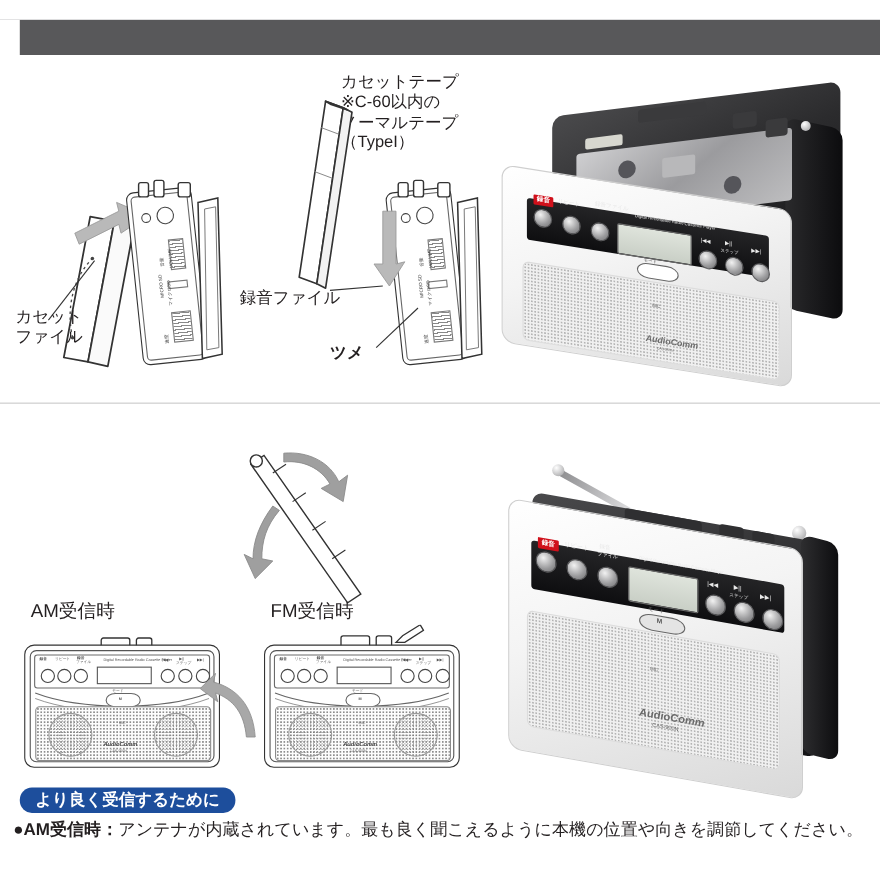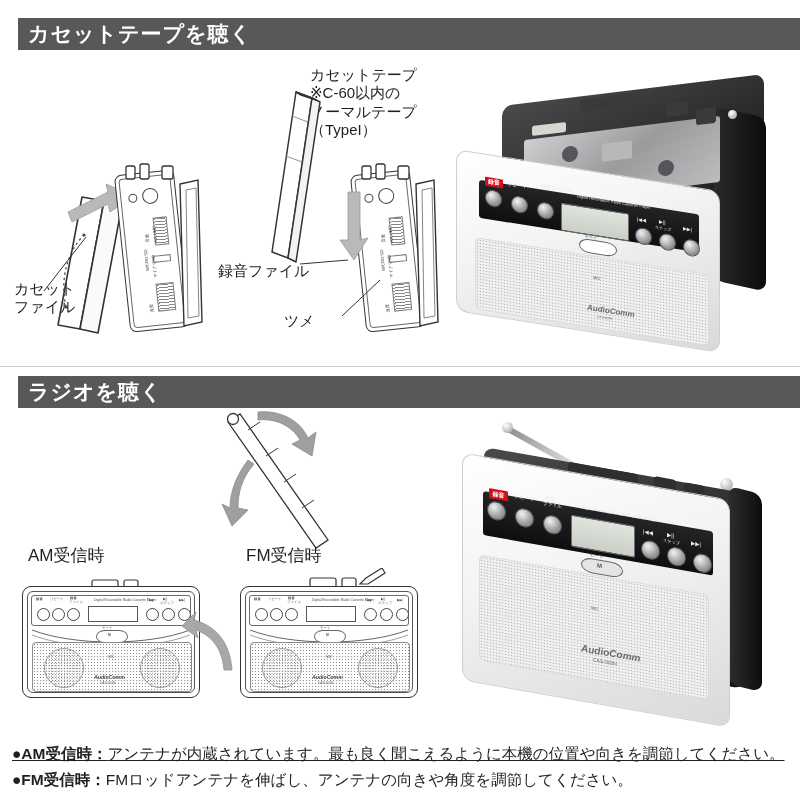--- a/index.html
+++ b/index.html
@@ -140,21 +140,20 @@
   .bullet{position:absolute;font-size:15.5px;color:#231f20;white-space:nowrap;}
   .bullet b{font-weight:bold;}
 </style>
 </head>
 <body>
 
 <div class="page">
 
   <div class="sec-bar sec1">
     <div class="tick"></div>
-    <div class="sec-title">カセットテープを聴く</div>
   </div>
 
   <svg class="garrow" style="left:30px;top:175px;" width="170" height="170">
     <g fill="#ffffff" stroke="#333" stroke-width="1.6" stroke-linejoin="round">
       <path d="M28,150 L52,22 L74,26 L50,154 Z"></path>
       <path d="M50,154 L74,26 L92,30 L68,158 Z" fill="#fafafa"></path>
     </g>
 
     <path d="M36,132 C30,106 36,78 54,60" fill="none" stroke="#444" stroke-width="1.2" stroke-dasharray="2.4 3"></path>
     <circle cx="36" cy="132" r="1.6" fill="#444"></circle>
@@ -243,21 +242,21 @@
 
   <svg class="garrow" style="left:296px;top:250px;" width="140" height="80">
     <path d="M4,14 L52,10" fill="none" stroke="#333" stroke-width="1"></path>
     <path d="M46,66 L84,30" fill="none" stroke="#333" stroke-width="1"></path>
   </svg>
   <svg class="garrow" style="left:336px;top:190px;" width="36" height="80">
     <path d="M12,2 L24,2 L24,50 L32,48 L18,70 L4,50 L12,50 Z" fill="#b9b9b9" stroke="#9a9a9a" stroke-width="0.8"></path>
   </svg>
 
   <div class="lbl" style="left:218px;top:262px;">録音ファイル</div>
-  <div class="lbl" style="left:284px;top:312px;">ツメ</div>
+  <div class="lbl" style="left:300px;top:312px;font-weight:bold;">ツメ</div>
 
   <div class="photo" style="left:452px;top:84px;width:336px;height:258px;">
 
     <div class="shellblack" style="left:50px;top:6px;width:262px;height:176px;transform:skewY(-7deg);"></div>
     <div class="shellblack" style="left:262px;top:28px;width:52px;height:174px;transform:skewY(12deg);background:linear-gradient(90deg,#2a2a2c,#0c0c0e);"></div>
 
     <div class="mech" style="left:72px;top:44px;width:196px;height:66px;transform:skewY(-7deg);"></div>
     <div class="mechhole" style="left:110px;top:62px;width:16px;height:16px;transform:skewY(-7deg);"></div>
     <div class="mechhole" style="left:206px;top:76px;width:16px;height:16px;transform:skewY(-7deg);"></div>
     <div class="mechpart" style="left:150px;top:58px;width:30px;height:18px;transform:skewY(-7deg);background:#b8b8ba;"></div>
@@ -289,24 +288,20 @@
       <div class="ptxt dk" style="left:128px;top:64px;font-size:4px;">モード</div>
       <div class="pgrille" style="left:18px;top:84px;width:232px;height:70px;"></div>
       <div class="ptxt dk" style="left:136px;top:104px;font-size:4px;">MIC</div>
       <div class="pbrand" style="left:130px;top:132px;font-size:8px;">AudioComm</div>
       <div class="modelno" style="left:140px;top:142px;">CAS-900N</div>
     </div>
   </div>
 
   <div class="hair" style="top:366px;"></div>
 
-  <div class="sec-bar sec2">
-    <div class="tick"></div>
-    <div class="sec-title">ラジオを聴く</div>
-  </div>
 
   <svg class="garrow" style="left:196px;top:408px;" width="180" height="160">
 
     <g stroke="#333" stroke-width="1.3" fill="#fff">
       <path d="M32,14 L44,6 L132,132 L120,140 Z"></path>
       <line x1="52" y1="22" x2="64" y2="14" stroke-width="1"></line>
       <line x1="70" y1="48" x2="82" y2="40" stroke-width="1"></line>
       <line x1="88" y1="74" x2="100" y2="66" stroke-width="1"></line>
       <line x1="106" y1="100" x2="118" y2="92" stroke-width="1"></line>
       <circle cx="37" cy="11" r="5.5"></circle>
@@ -444,21 +439,19 @@
       <div class="modecap" style="left:118px;top:82px;width:40px;height:13px;background:#e4e4e4;"></div>
       <div class="ptxt dk" style="left:126px;top:76px;font-size:5px;">モード</div>
       <div class="ptxt dk" style="left:134px;top:85px;font-size:6px;font-weight:bold;">M</div>
       <div class="pgrille" style="left:16px;top:98px;width:228px;height:104px;"></div>
       <div class="ptxt dk" style="left:128px;top:130px;font-size:4px;">MIC</div>
       <div class="pbrand" style="left:118px;top:168px;font-size:10px;">AudioComm</div>
       <div class="modelno" style="left:130px;top:180px;font-size:5px;">CAS-900N</div>
     </div>
   </div>
 
-
-  <div class="bullet" style="left:12px;top:744px;text-decoration:underline;">
+  <div class="pill" style="left:18px;top:716px;">より良く受信するために</div>
+
+  <div class="bullet" style="left:12px;top:744px;">
     <b>●AM受信時：</b><span>アンテナが内蔵されています。最も良く聞こえるように本機の位置や向きを調節してください。</span>
   </div>
-  <div class="bullet" style="left:12px;top:770px;">
-    <b>●FM受信時：</b><span>FMロッドアンテナを伸ばし、アンテナの向きや角度を調節してください。</span>
-  </div>
 
 </div>
 
 </body></html>

